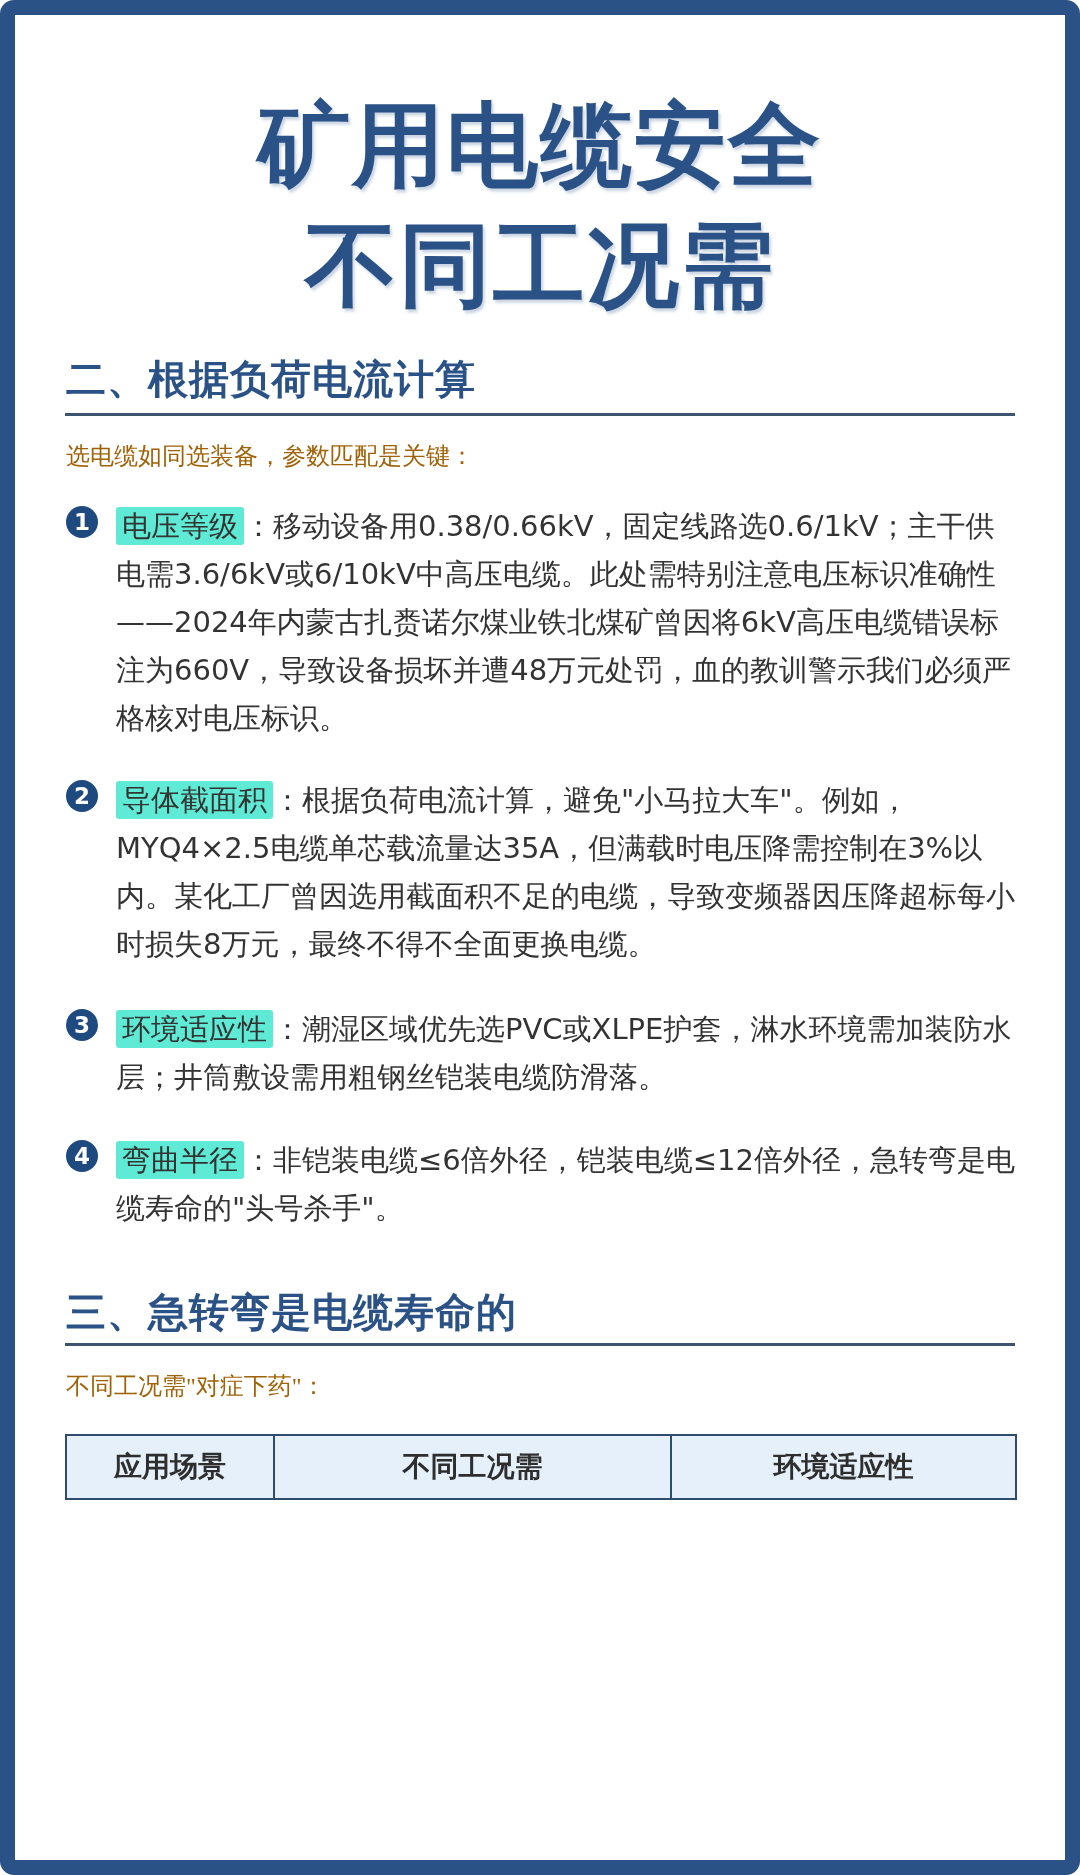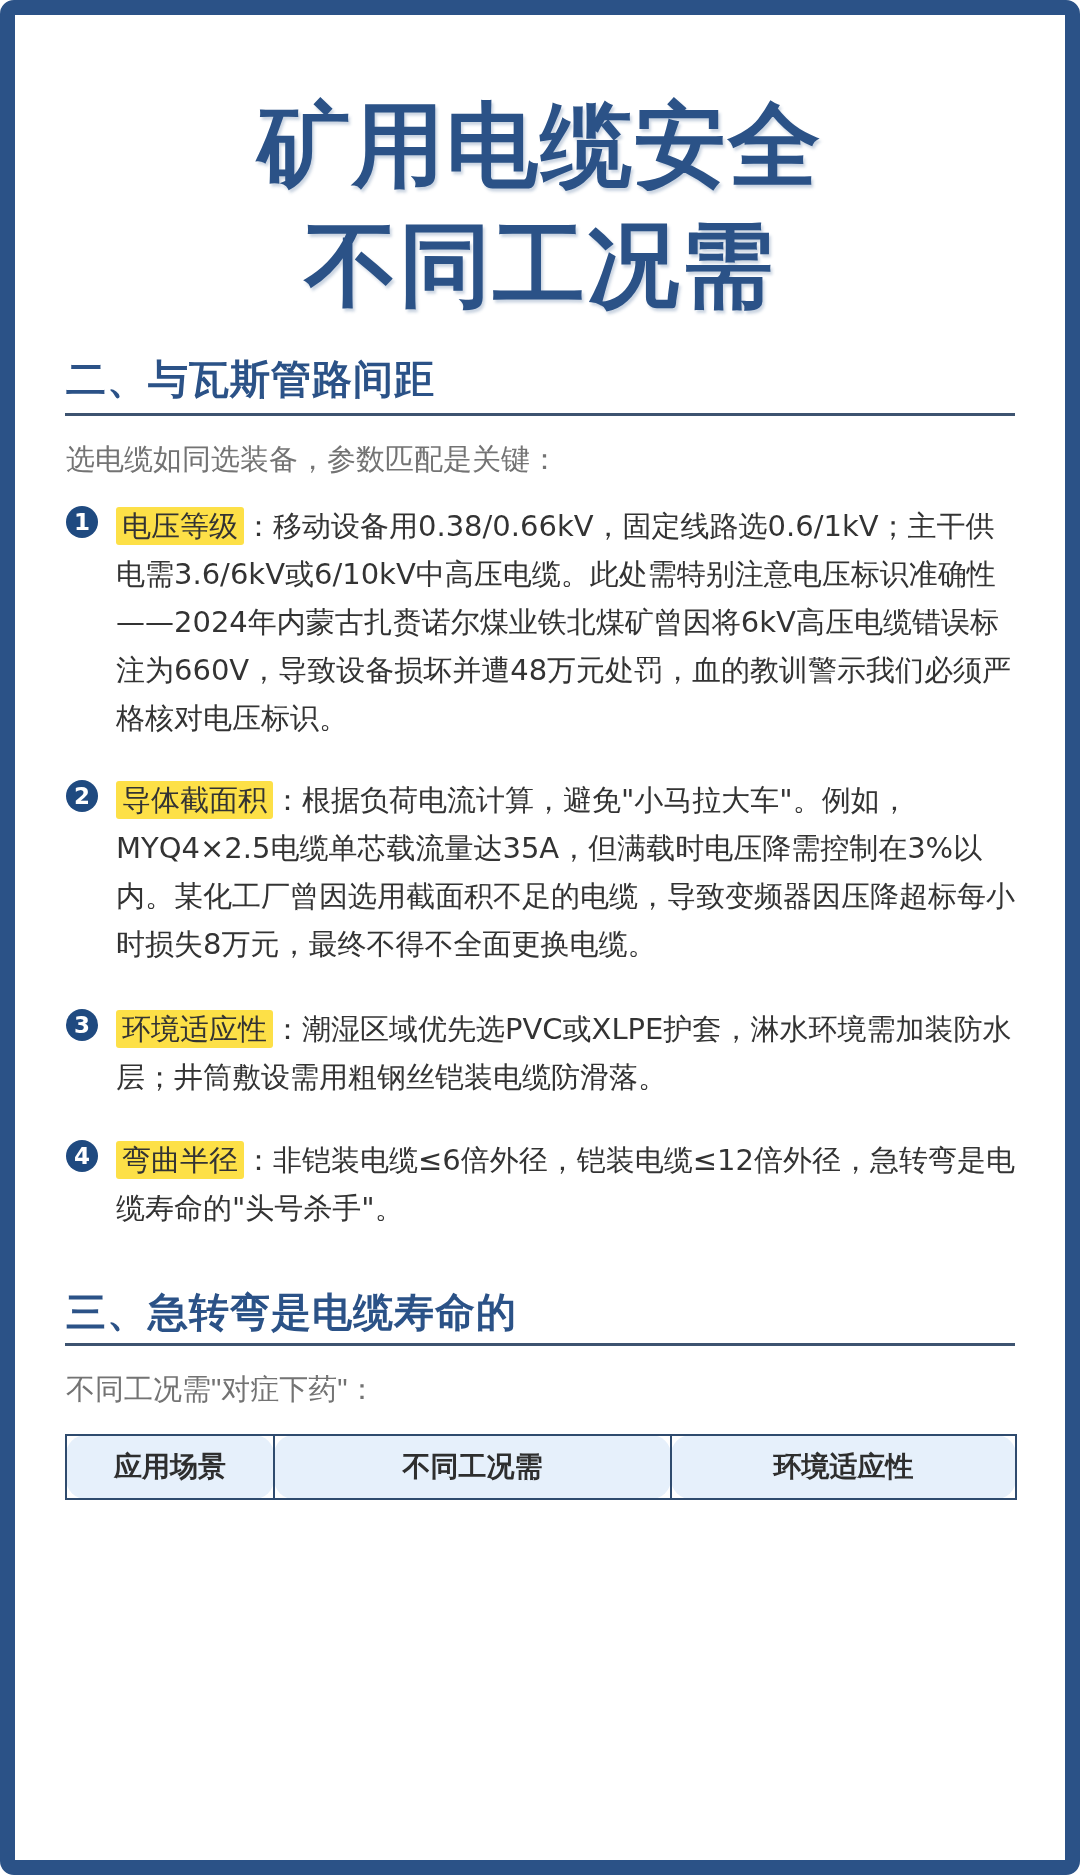--- a/index.html
+++ b/index.html
@@ -25,67 +25,67 @@
 
   .section-heading {
     position: absolute; left: 66px; color: #2b5287; font-weight: bold;
     font-size: 40px; letter-spacing: 1px;
     font-family: "DejaVu Sans", sans-serif;
   }
   .rule {
     position: absolute; left: 65px; width: 950px; height: 3px; background: #3d5370;
   }
   .para {
-    position: absolute; left: 66px; font-size: 29px; color: #737373;
-    font-family: Liberation Sans, sans-serif;
+    position: absolute; left: 66px; font-size: 24px; color: #a16207;
+    font-family: Liberation Serif, serif;
   }
   .item {
     position: absolute; left: 66px; width: 950px;
   }
   .badge {
     position: absolute; left: 0; top: 4px; width: 32px; height: 32px; border-radius: 50%;
     background: #1f4a80; color: #ffffff; font-size: 23px; font-weight: bold;
     text-align: center; line-height: 32px;
     font-family: "DejaVu Sans", sans-serif;
   }
   .item-text {
     margin-left: 50px; font-size: 29px; line-height: 48px; color: #333333;
     font-family: "DejaVu Sans", sans-serif;
   }
   .hl {
-    background: #fde047; padding: 2px 6px; border-radius: 3px; color: #333333;
+    background: #5eead4; padding: 2px 6px; border-radius: 3px; color: #333333;
   }
   table.guide {
     position: absolute; left: 65px; top: 1434px; width: 950px;
     border-collapse: collapse; table-layout: fixed;
     font-family: "DejaVu Sans", sans-serif;
   }
   table.guide th, table.guide td {
     border: 2px solid #2f4b6e; padding: 8px 12px; vertical-align: middle;
   }
   table.guide th {
     background: #e6f0fb; color: #2e2e2e; font-size: 28px; font-weight: bold;
-    height: 46px; text-align: center; border-radius: 20px;
+    height: 46px; text-align: center;
   }
   table.guide td {
     font-size: 29px; line-height: 36px; color: #333333; text-align: left;
   }
   table.guide tr.r1 td { height: 120px; }
   table.guide tr.r2 td { height: 120px; }
   .cell-line { display: block; }
 </style>
 </head>
 <body>
 
 <div class="frame"></div>
 
 <div class="title l1">矿用电缆安全</div>
 <div class="title l2">不同工况需</div>
 
-<div class="section-heading" style="top:352px;">二、与瓦斯管路间距</div>
+<div class="section-heading" style="top:352px;">二、根据负荷电流计算</div>
 <div class="rule" style="top:413px;"></div>
 <div class="para" style="top:440px;">选电缆如同选装备，参数匹配是关键：</div>
 
 <div class="item" style="top:502px;">
   <span class="badge">1</span>
   <div class="item-text"><span class="hl">电压等级</span><span>：</span><span>移动设备用0.38/0.66kV，固定线路选0.6/1kV；主干供电需3.6/6kV或6/10kV中高压电缆。此处需特别注意电压标识准确性——2024年内蒙古扎赉诺尔煤业铁北煤矿曾因将6kV高压电缆错误标注为660V，导致设备损坏并遭48万元处罚，血的教训警示我们必须严格核对电压标识。</span></div>
 </div>
 
 <div class="item" style="top:776px;">
   <span class="badge">2</span>

